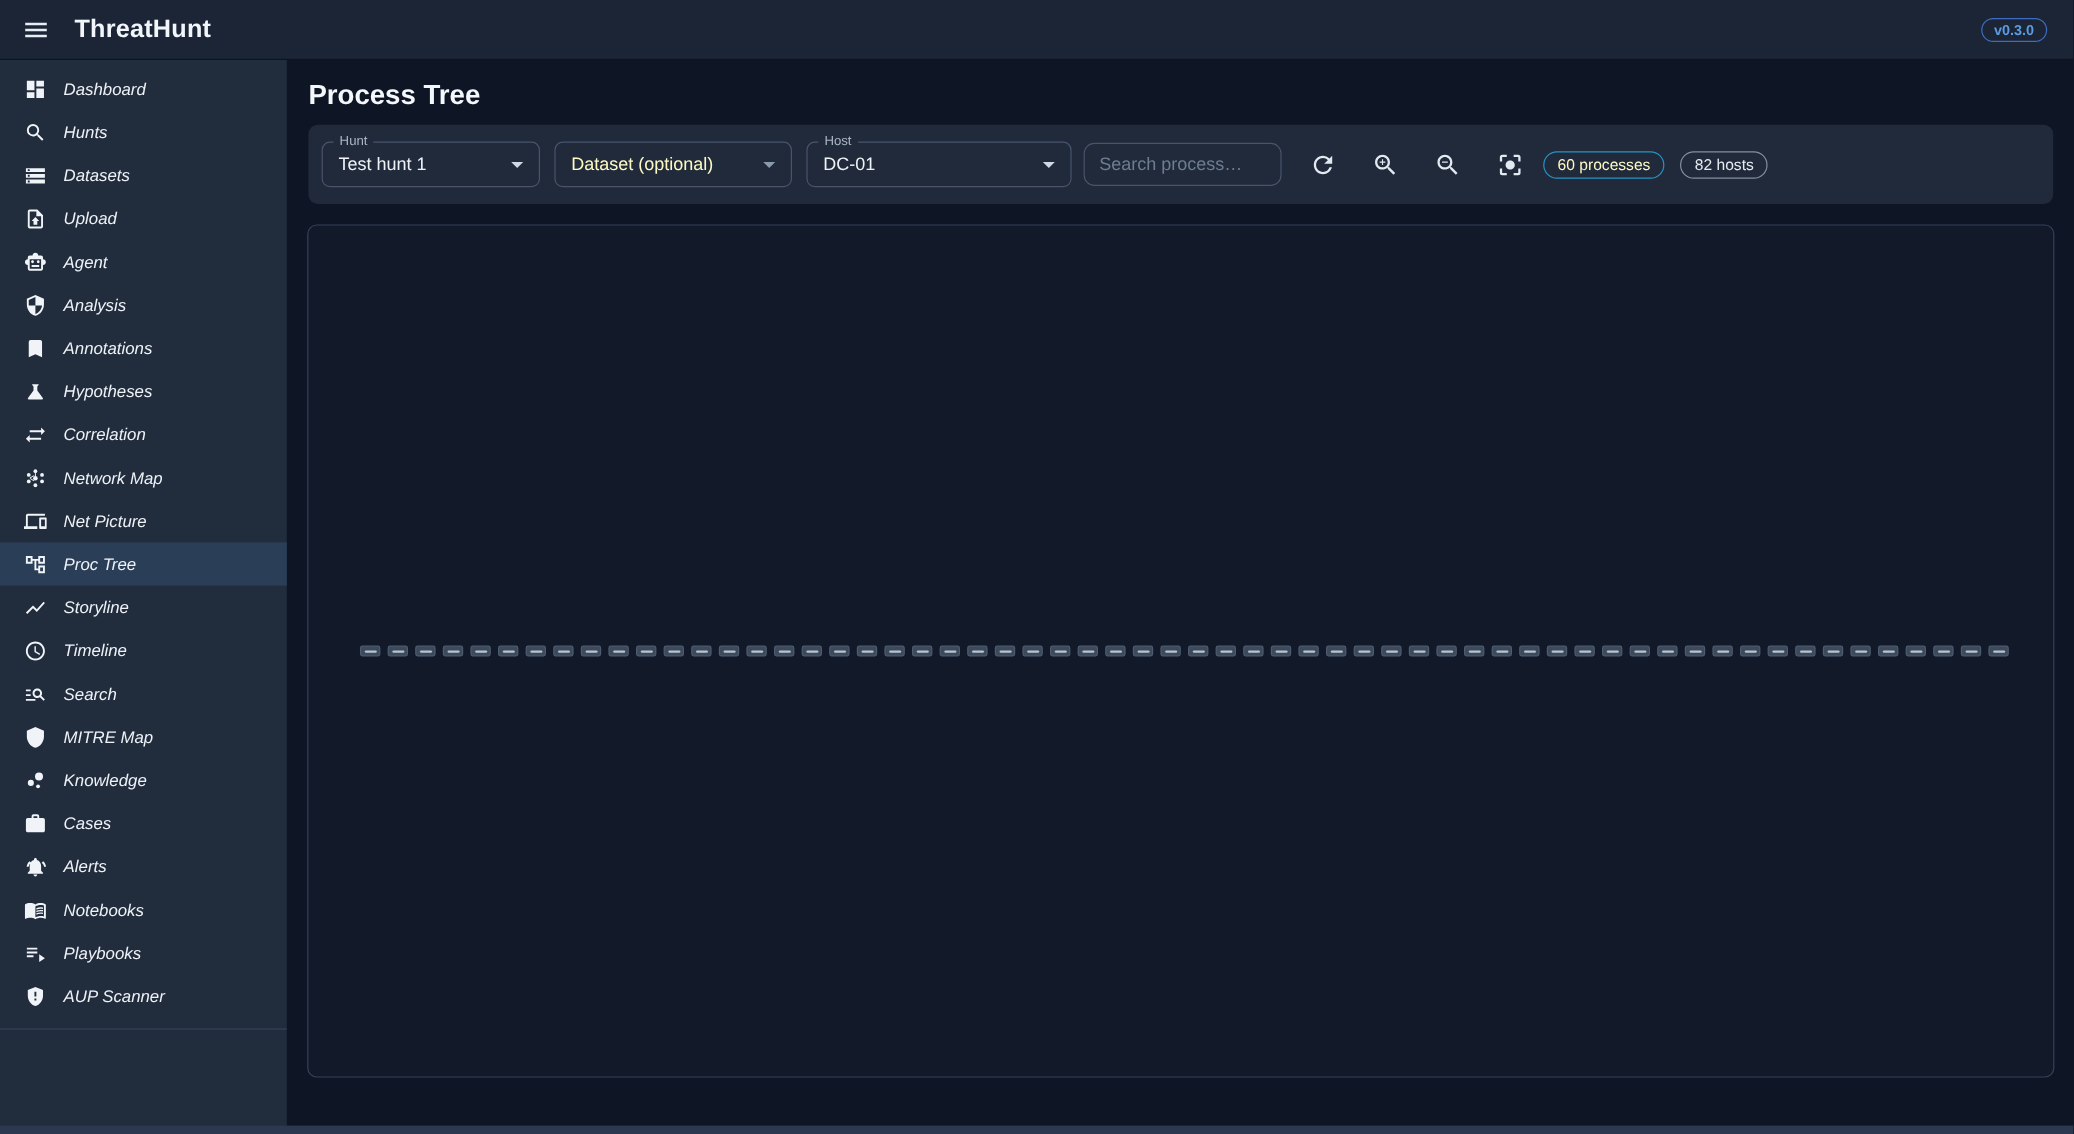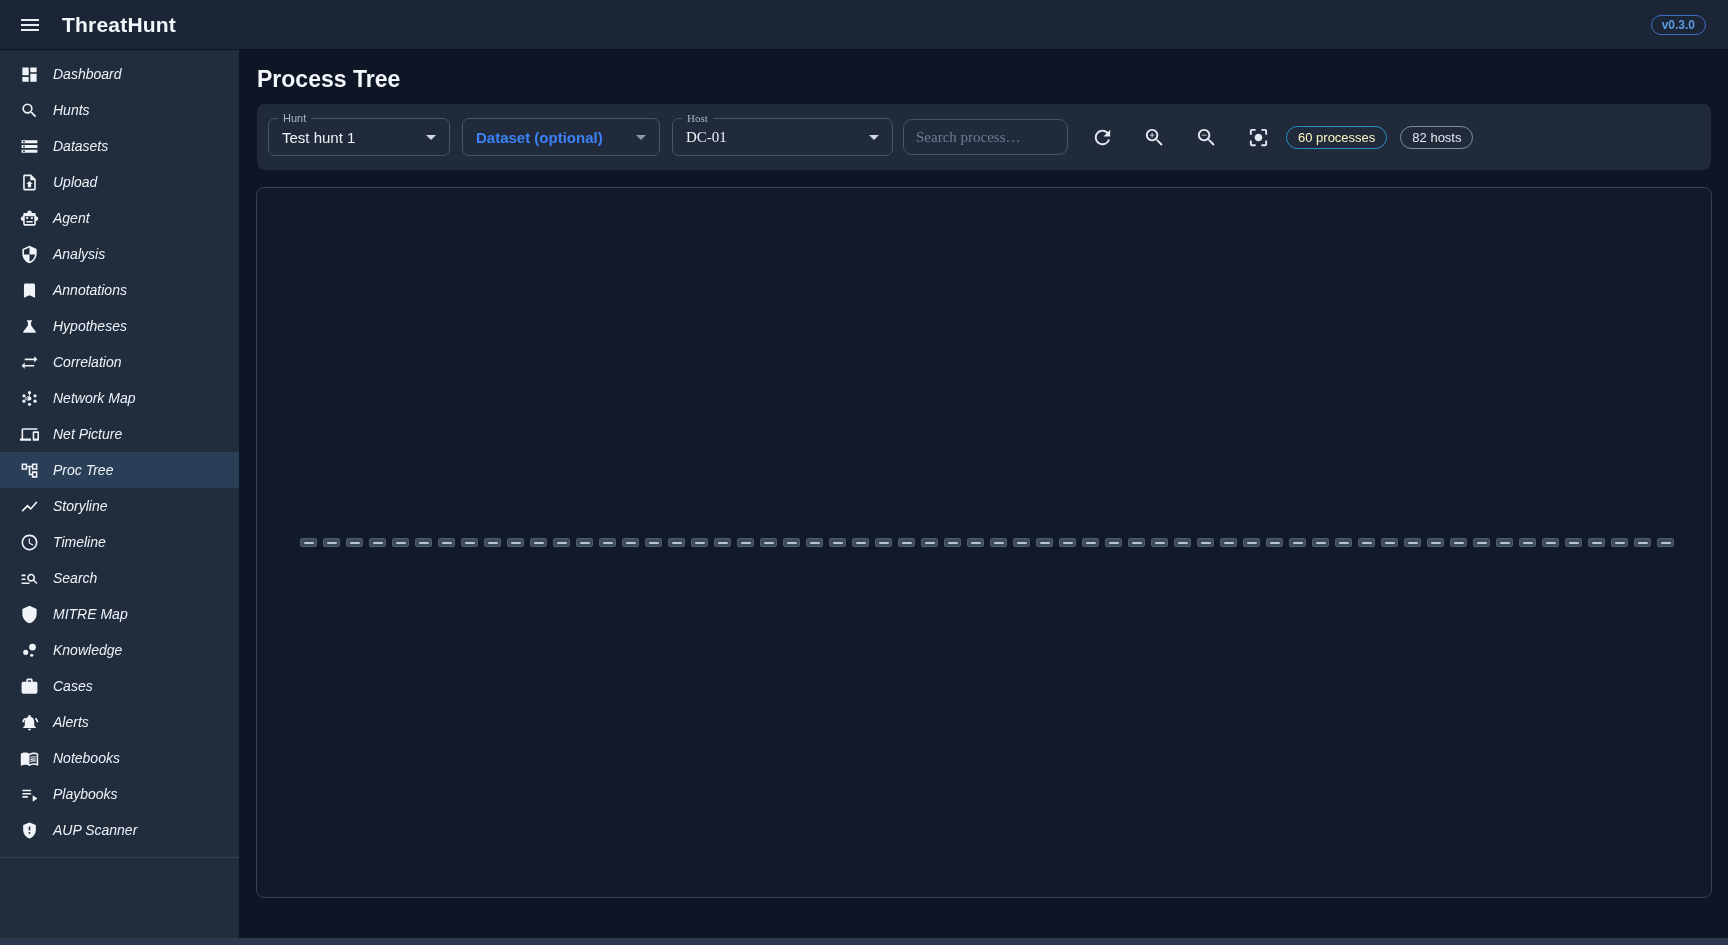--- a/index.html
+++ b/index.html
@@ -55,34 +55,34 @@
   .field {
     position:relative; height:38px; border:1px solid #46546c; border-radius:7px;
     display:flex; align-items:center; padding:0 6px 0 13px; cursor:pointer;
     background:transparent;
   }
   .field .float-label {
     position:absolute; top:-8px; left:9px; font-size:11px; color:#a9b5c6;
     background:#202a3a; padding:0 5px; line-height:14px;
   }
   .field .value { font-size:15px; color:#eef2f7; flex:1; white-space:nowrap; overflow:hidden; }
-  .field .value.muted { color:#3b82f6;font-weight:bold; }
+  .field .value.muted { color:#fef9c3; }
   .caret { width:24px; height:24px; flex:0 0 24px; }
   .caret svg { width:24px; height:24px; fill:#cfd8e3; }
   .caret.muted svg { fill:#8b99ad; }
 
   .f-hunt { width:182px; }
   .f-dataset { width:198px; margin-left:12px; }
-  .f-host { width:221px; margin-left:12px;font-family:Liberation Serif, serif; }
+  .f-host { width:221px; margin-left:12px; }
 
   .search-box {
     width:165px; height:36px; margin-left:10px;
     border:1px solid #46546c; border-radius:9px; background:transparent;
     color:#e8edf3; font-size:15px; padding:0 12px; outline:none;
-    font-family:Liberation Serif, serif;
+    font-family:Liberation Sans, sans-serif;
   }
   .search-box::placeholder { color:#6d7d92; opacity:1; }
 
   .icon-btn {
     width:40px; height:40px; border:none; background:transparent; border-radius:50%;
     display:flex; align-items:center; justify-content:center; cursor:pointer;
   }
   .icon-btn svg { width:23px; height:23px; fill:#e3e9f0; }
   .icon-btn.first { margin-left:14px; }
   .icon-btn + .icon-btn { margin-left:12px; }

